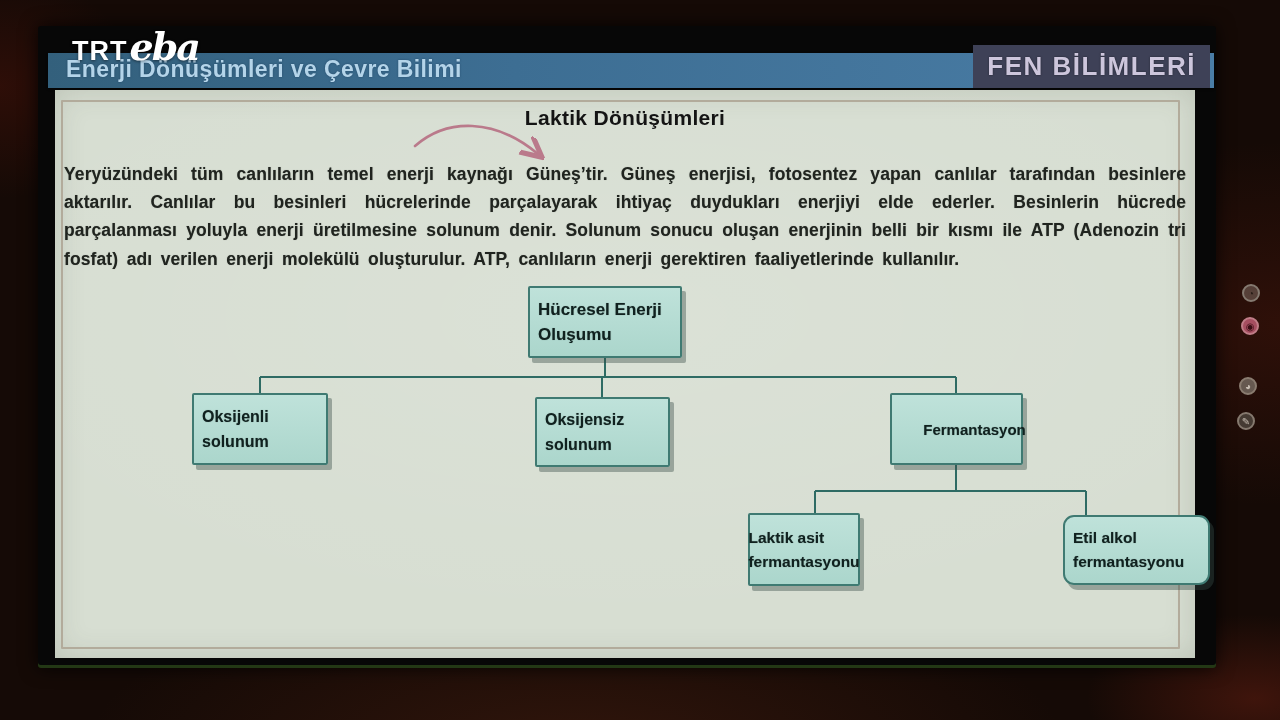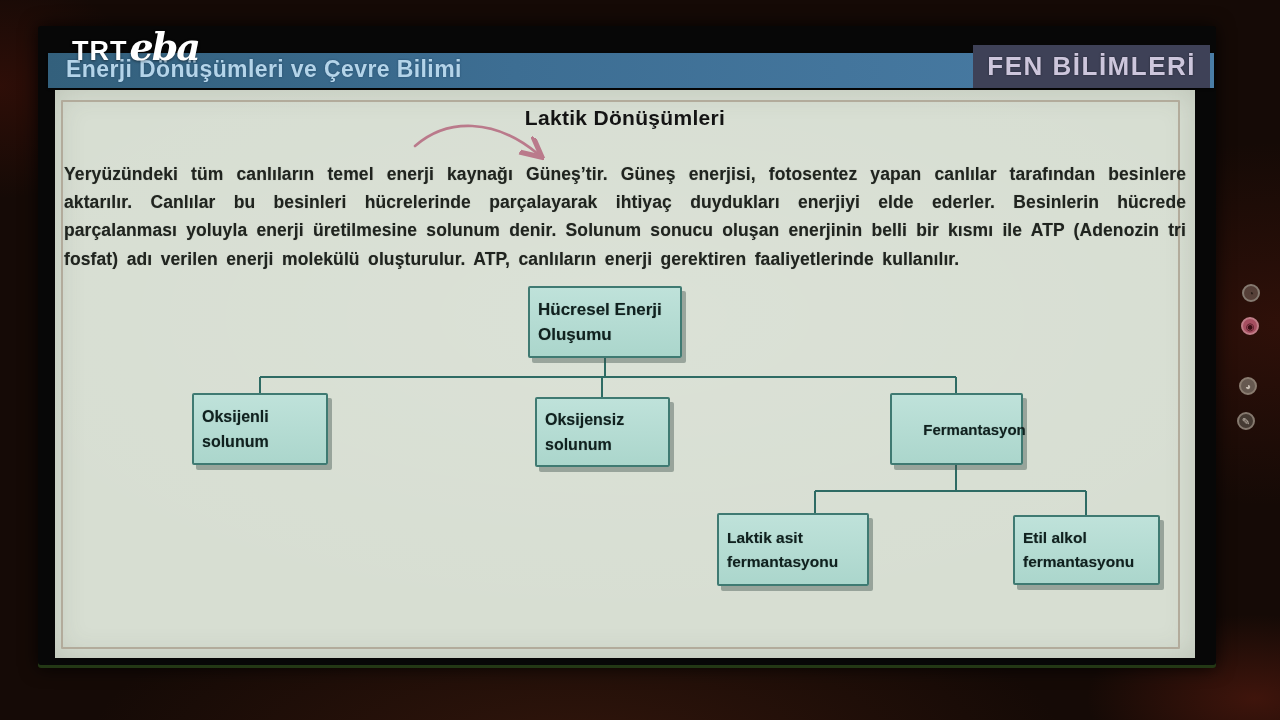--- a/index.html
+++ b/index.html
@@ -85,22 +85,22 @@
     border:2px solid #3f7a72; border-radius:2px;
     box-shadow:4px 5px 0 rgba(55,75,70,0.40);
     display:flex; align-items:center; justify-content:center; text-align:left;
     font-weight:700; color:#10211f; padding:4px 8px;
     text-shadow:0 0 1px rgba(20,40,35,0.4);
   }
   .node-root        { left:473px; top:196px; width:154px; height:72px; font-size:17px; line-height:25px; }
   .node-aerobic     { left:137px; top:303px; width:136px; height:72px; font-size:16px; line-height:25px; }
   .node-anaerobic   { left:480px; top:307px; width:135px; height:70px; font-size:16px; line-height:25px; }
   .node-fermentation{ left:835px; top:303px; width:133px; height:72px; font-size:15px;padding-left:44px; }
-  .node-lactic      { left:662px; top:423px; width:152px; height:73px; font-size:15.5px; line-height:24px; }
-  .node-ethyl       { left:958px; top:425px; width:147px; height:70px; font-size:15.5px; line-height:24px; }
+  .node-lactic      { left:693px; top:423px; width:112px; height:73px; font-size:15.5px; line-height:24px; }
+  .node-ethyl       { left:1008px; top:425px; width:147px; height:70px; font-size:15.5px; line-height:24px;border-radius:11px; }
 
   
   .side-buttons{ position:absolute; left:1236px; top:284px; width:30px; height:160px; }
   .side-btn{
     position:absolute; width:18px; height:18px; border-radius:50%;
     display:flex; align-items:center; justify-content:center;
     font-size:10px; color:#2a201a;
     border:2px solid #8f867c; background:rgba(205,195,185,0.30);
     opacity:0.9;
   }

